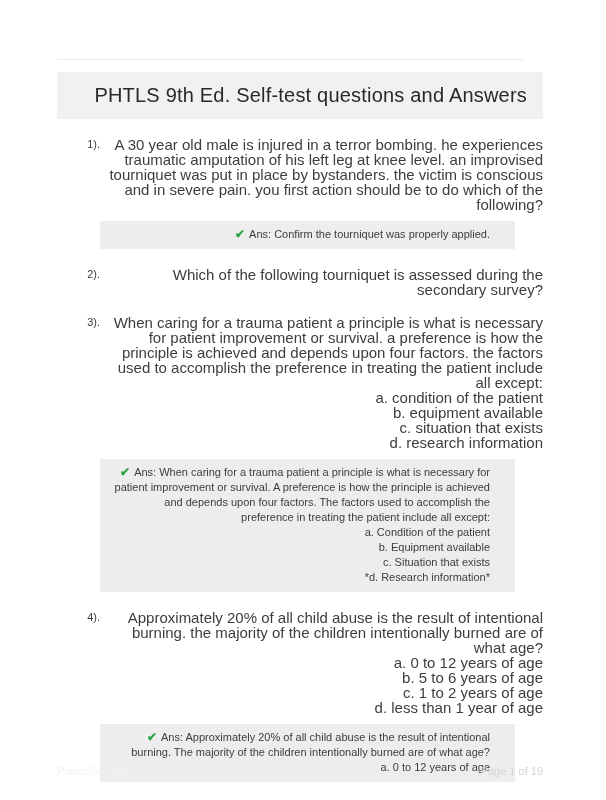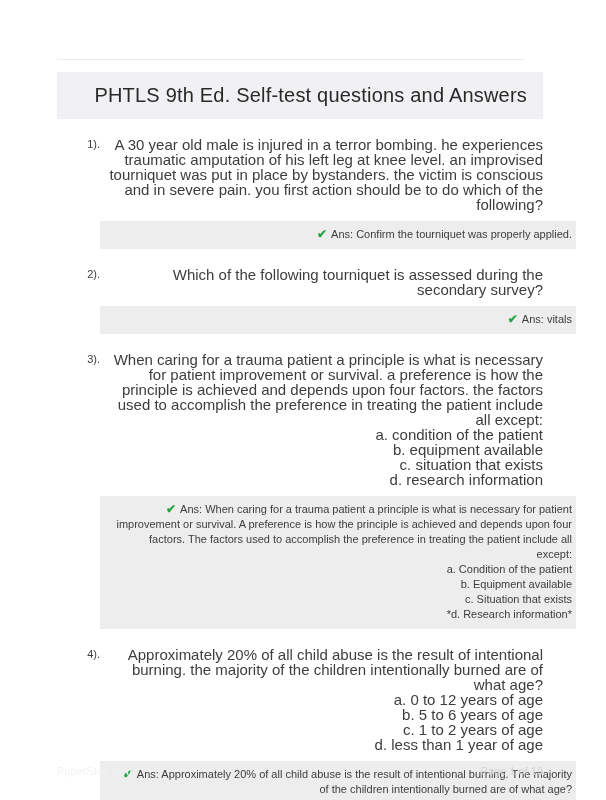--- a/index.html
+++ b/index.html
@@ -54,22 +54,22 @@
     white-space: pre-line;
     font-size: 15px;
     line-height: 15px;
     max-width: 443px;
     color: #3d3d3d;
   }
   .answer-box {
     margin-top: 9px;
     background: #ededed;
     box-sizing: border-box;
-    width: 476px;
-    padding: 6px 4px 7px 12px;
+    width: 415px;
+    padding: 6px 25px 7px 12px;
     font-size: 11px;
     line-height: 15px;
     color: #3d3d3d;
   }
   .check {
     color: #27a243;
     font-size: 12px;
     font-weight: bold;
     margin-right: 4px;
   }
@@ -105,23 +105,20 @@
       <div class="answer-box">
         <span class="check">✔</span><span class="a-text">Ans: Confirm the tourniquet was properly applied.</span>
       </div>
     </div>
   </div>
 
   <div class="question">
     <div class="q-num">2).</div>
     <div class="q-body">
       <div class="q-text">Which of the following tourniquet is assessed during the secondary survey?</div>
-      <div class="answer-box">
-        <span class="check">✔</span><span class="a-text">Ans: vitals</span>
-      </div>
     </div>
   </div>
 
   <div class="question">
     <div class="q-num">3).</div>
     <div class="q-body">
       <div class="q-text">When caring for a trauma patient a principle is what is necessary for patient improvement or survival. a preference is how the principle is achieved and depends upon four factors. the factors used to accomplish the preference in treating the patient include all except:
 a. condition of the patient
 b. equipment available
 c. situation that exists

